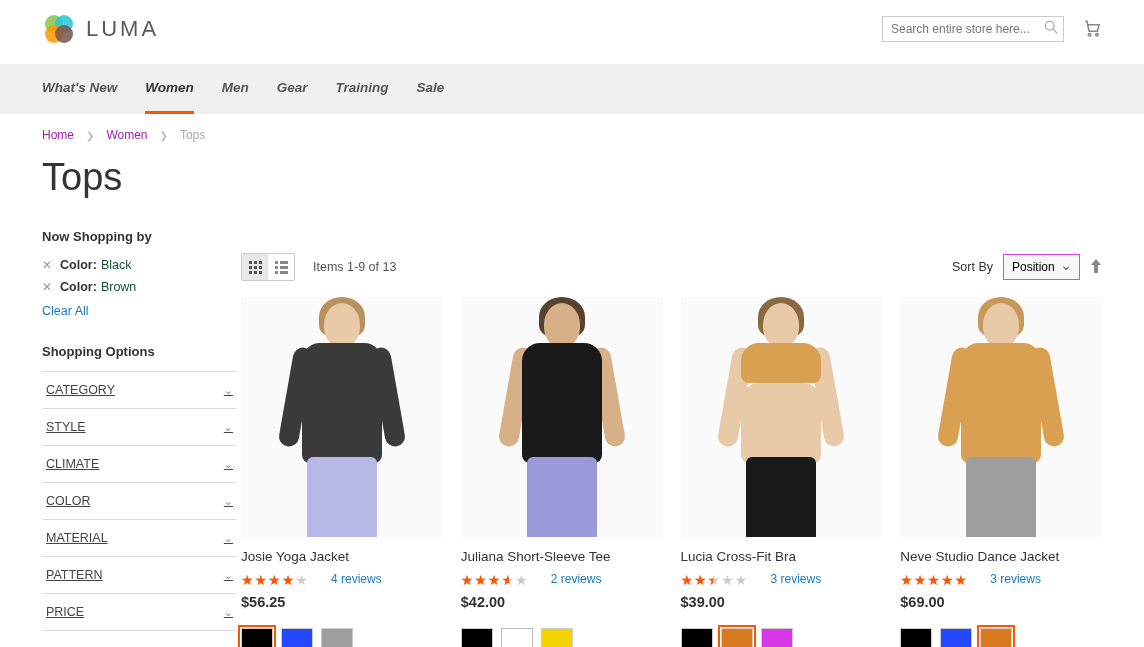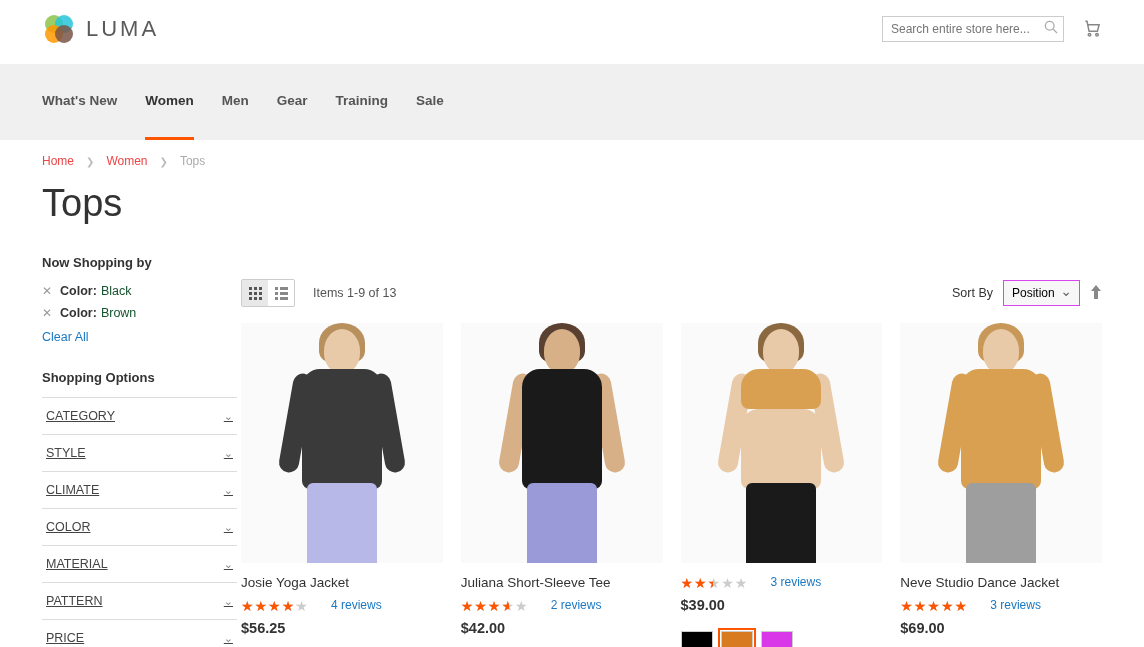--- a/index.html
+++ b/index.html
@@ -8,27 +8,27 @@
   .header { display: flex; align-items: center; justify-content: space-between; padding: 12px 42px 18px; }
   .logo { display: flex; align-items: center; gap: 10px; cursor: pointer; }
   .logo-text { font-size: 22px; letter-spacing: 3px; color: #5a5a5a; font-weight: 400; }
   .header-right { display: flex; align-items: center; gap: 18px; }
   .search-box { position: relative; width: 182px; }
   .search-box input { width: 100%; height: 26px; padding: 4px 28px 4px 8px; border: 1px solid #ccc; font-size: 12px; color: #888; }
   .search-box .s-icon { position: absolute; right: 6px; top: 4px; color: #aaa; }
   .cart-icon { color: #888; cursor: pointer; }
 
   .nav { background: #f0f0f0; padding: 0 42px; display: flex; gap: 28px; }
-  .nav-item { padding: 29px 0; font-weight: 600; font-size: 13.5px; color: #555; cursor: pointer; border-bottom: 3px solid transparent; }
+  .nav-item { padding: 16px 0; font-weight: 600; font-size: 13.5px; color: #555; cursor: pointer; border-bottom: 3px solid transparent; font-style: italic; }
   .nav-item.active { color: #333; border-bottom-color: #ff5501; }
 
   .crumbs { padding: 14px 42px; font-size: 12px; color: #777; display: flex; align-items: center; gap: 12px; }
   .crumbs .sep { color: #bbb; font-size: 10px; }
   .crumbs .cur { color: #aaa; }
-  .crumbs .link { color: #ef4444; cursor: pointer; }
+  .crumbs .link { color: #a21caf; cursor: pointer; }
 
   .page-title { padding: 0 42px 20px; font-size: 38px; font-weight: 300; color: #333; }
 
   .main { display: flex; padding: 10px 42px; gap: 4px; }
   .sidebar { width: 195px; flex-shrink: 0; }
   .content { flex: 1; margin-top: 24px; }
 
   .now-shop { font-weight: 600; font-size: 13px; margin-bottom: 14px; }
   .filter-current { margin-bottom: 10px; }
   .filter-row { display: flex; align-items: center; font-size: 12.5px; margin-bottom: 8px; }
@@ -285,20 +285,21 @@
             <div class="model">
               <div class="hair" style="background:#8a6840"></div>
               <div class="head" style="background:#e8c9a8"></div>
               <div class="arm-l" style="background:#e8c9a8"></div>
               <div class="arm-r" style="background:#e8c9a8"></div>
               <div class="torso" style="background:#d8a050;height:40px"></div>
               <div class="torso" style="background:#e8c9a8;top:86px;height:80px"></div>
               <div class="legs" style="background:#1a1a1a"></div>
             </div>
           </div>
+          <div class="prod-name">Lucia Cross-Fit Bra</div>
           <div class="rating-row">
             <div class="stars">
               <div class="stars-bg">★★★★★</div>
               <div class="stars-fg" style="width:40%">★★★★★</div>
             </div>
             <span class="rev-link">3 reviews</span>
           </div>
           <div class="price">$39.00</div>
           <div class="swatches">
             <div class="swatch" style="background:#000000;"></div>

